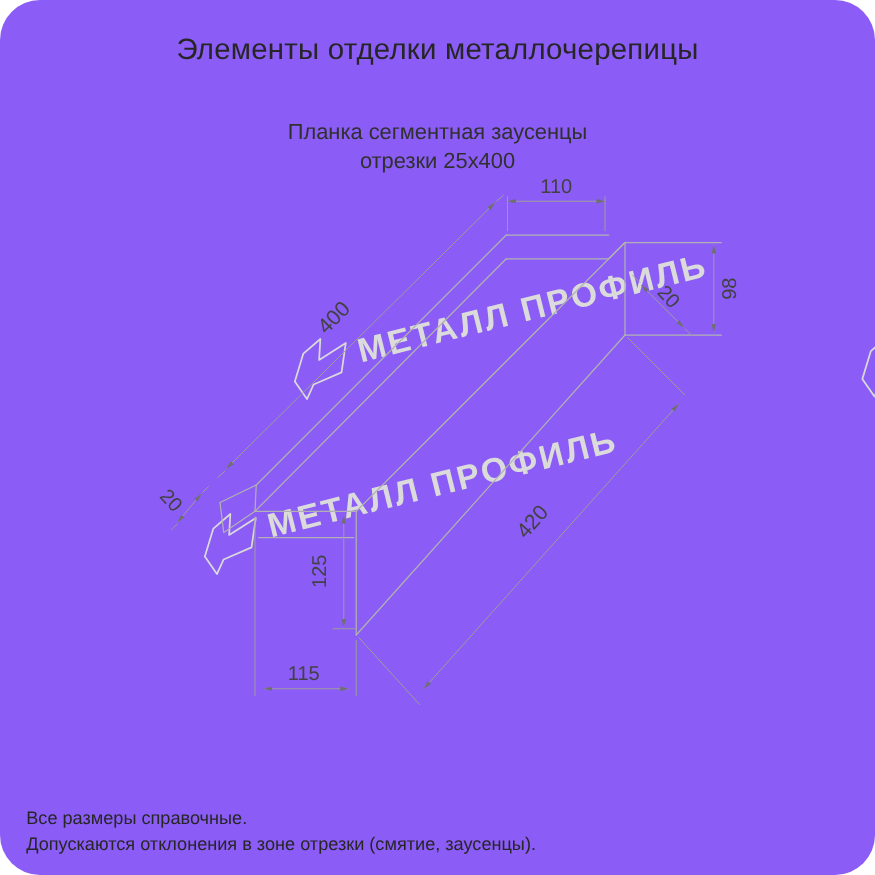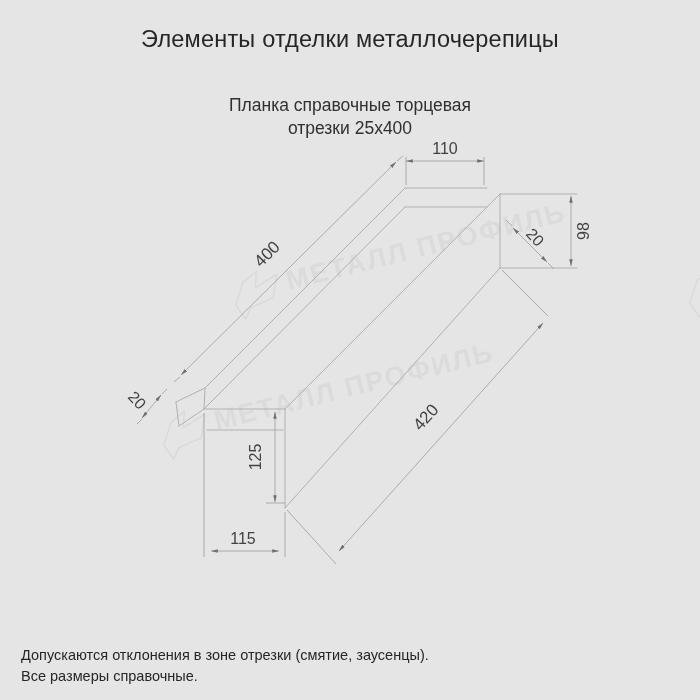--- a/index.html
+++ b/index.html
@@ -1,17 +1,17 @@
 <!DOCTYPE html>
 <html><head>
 <meta charset="utf-8">
 <style>
   html,body{margin:0;padding:0;background:#fff;}
-  .page{position:relative;width:700px;height:700px;background:#e5e5e5;overflow:hidden;
-        font-family:"Liberation Sans", sans-serif;}
+  .page{position:relative;width:700px;height:700px;background:#8b5cf6;overflow:hidden;
+        font-family:"Liberation Sans", sans-serif;border-radius:32px;}
   .title{position:absolute;top:26px;left:0;width:100%;text-align:center;
          font-size:23.5px;color:#262626;letter-spacing:0.2px;}
   .subtitle{position:absolute;top:94px;left:0;width:100%;text-align:center;
             font-size:17.5px;line-height:23px;color:#303030;}
   .notes{position:absolute;left:21px;top:645px;font-size:14.5px;line-height:21px;color:#262626;}
   svg{position:absolute;left:0;top:0;}
   .pl{stroke:#b1b1b1;stroke-width:1;fill:none;stroke-linecap:round;}
   .dl{stroke:#9c9c9c;stroke-width:0.8;fill:none;}
   .dim-text{fill:#424242;font-size:16px;font-family:"Liberation Sans", sans-serif;}
   .dim-text-lg{fill:#424242;font-size:17px;font-family:"Liberation Sans", sans-serif;}
@@ -20,21 +20,21 @@
   .wm-logo{stroke:#d9d9d9;stroke-width:1.4;fill:none;stroke-linejoin:round;}
 </style>
 </head>
 <body>
 
 <div class="page">
 
   <div class="title">Элементы отделки металлочерепицы</div>
 
   <div class="subtitle">
-    <div>Планка справочные торцевая</div>
+    <div>Планка сегментная заусенцы</div>
     <div>отрезки 25х400</div>
   </div>
 
   <svg width="700" height="700" viewBox="0 0 700 700">
     <defs>
       <marker id="ar" viewBox="0 0 10 6" refX="9.5" refY="3" markerWidth="9" markerHeight="5.4" orient="auto-start-reverse">
         <path d="M0,0.6 L10,3 L0,5.4 Z" fill="#6f6f6f"></path>
       </marker>
     </defs>
 
@@ -118,17 +118,17 @@
 
     <g>
       <path class="dl" d="M502,270 L548,316"></path>
       <path class="dl" d="M287,510 L336,564"></path>
       <path class="dl" d="M543,323 L339,551" marker-start="url(#ar)" marker-end="url(#ar)"></path>
       <text class="dim-text-lg" transform="translate(430,421) rotate(-48)" text-anchor="middle">420</text>
     </g>
   </svg>
 
   <div class="notes">
+    <div>Все размеры справочные.</div>
     <div>Допускаются отклонения в зоне отрезки (смятие, заусенцы).</div>
-    <div>Все размеры справочные.</div>
   </div>
 
 </div>
 
 </body></html>

